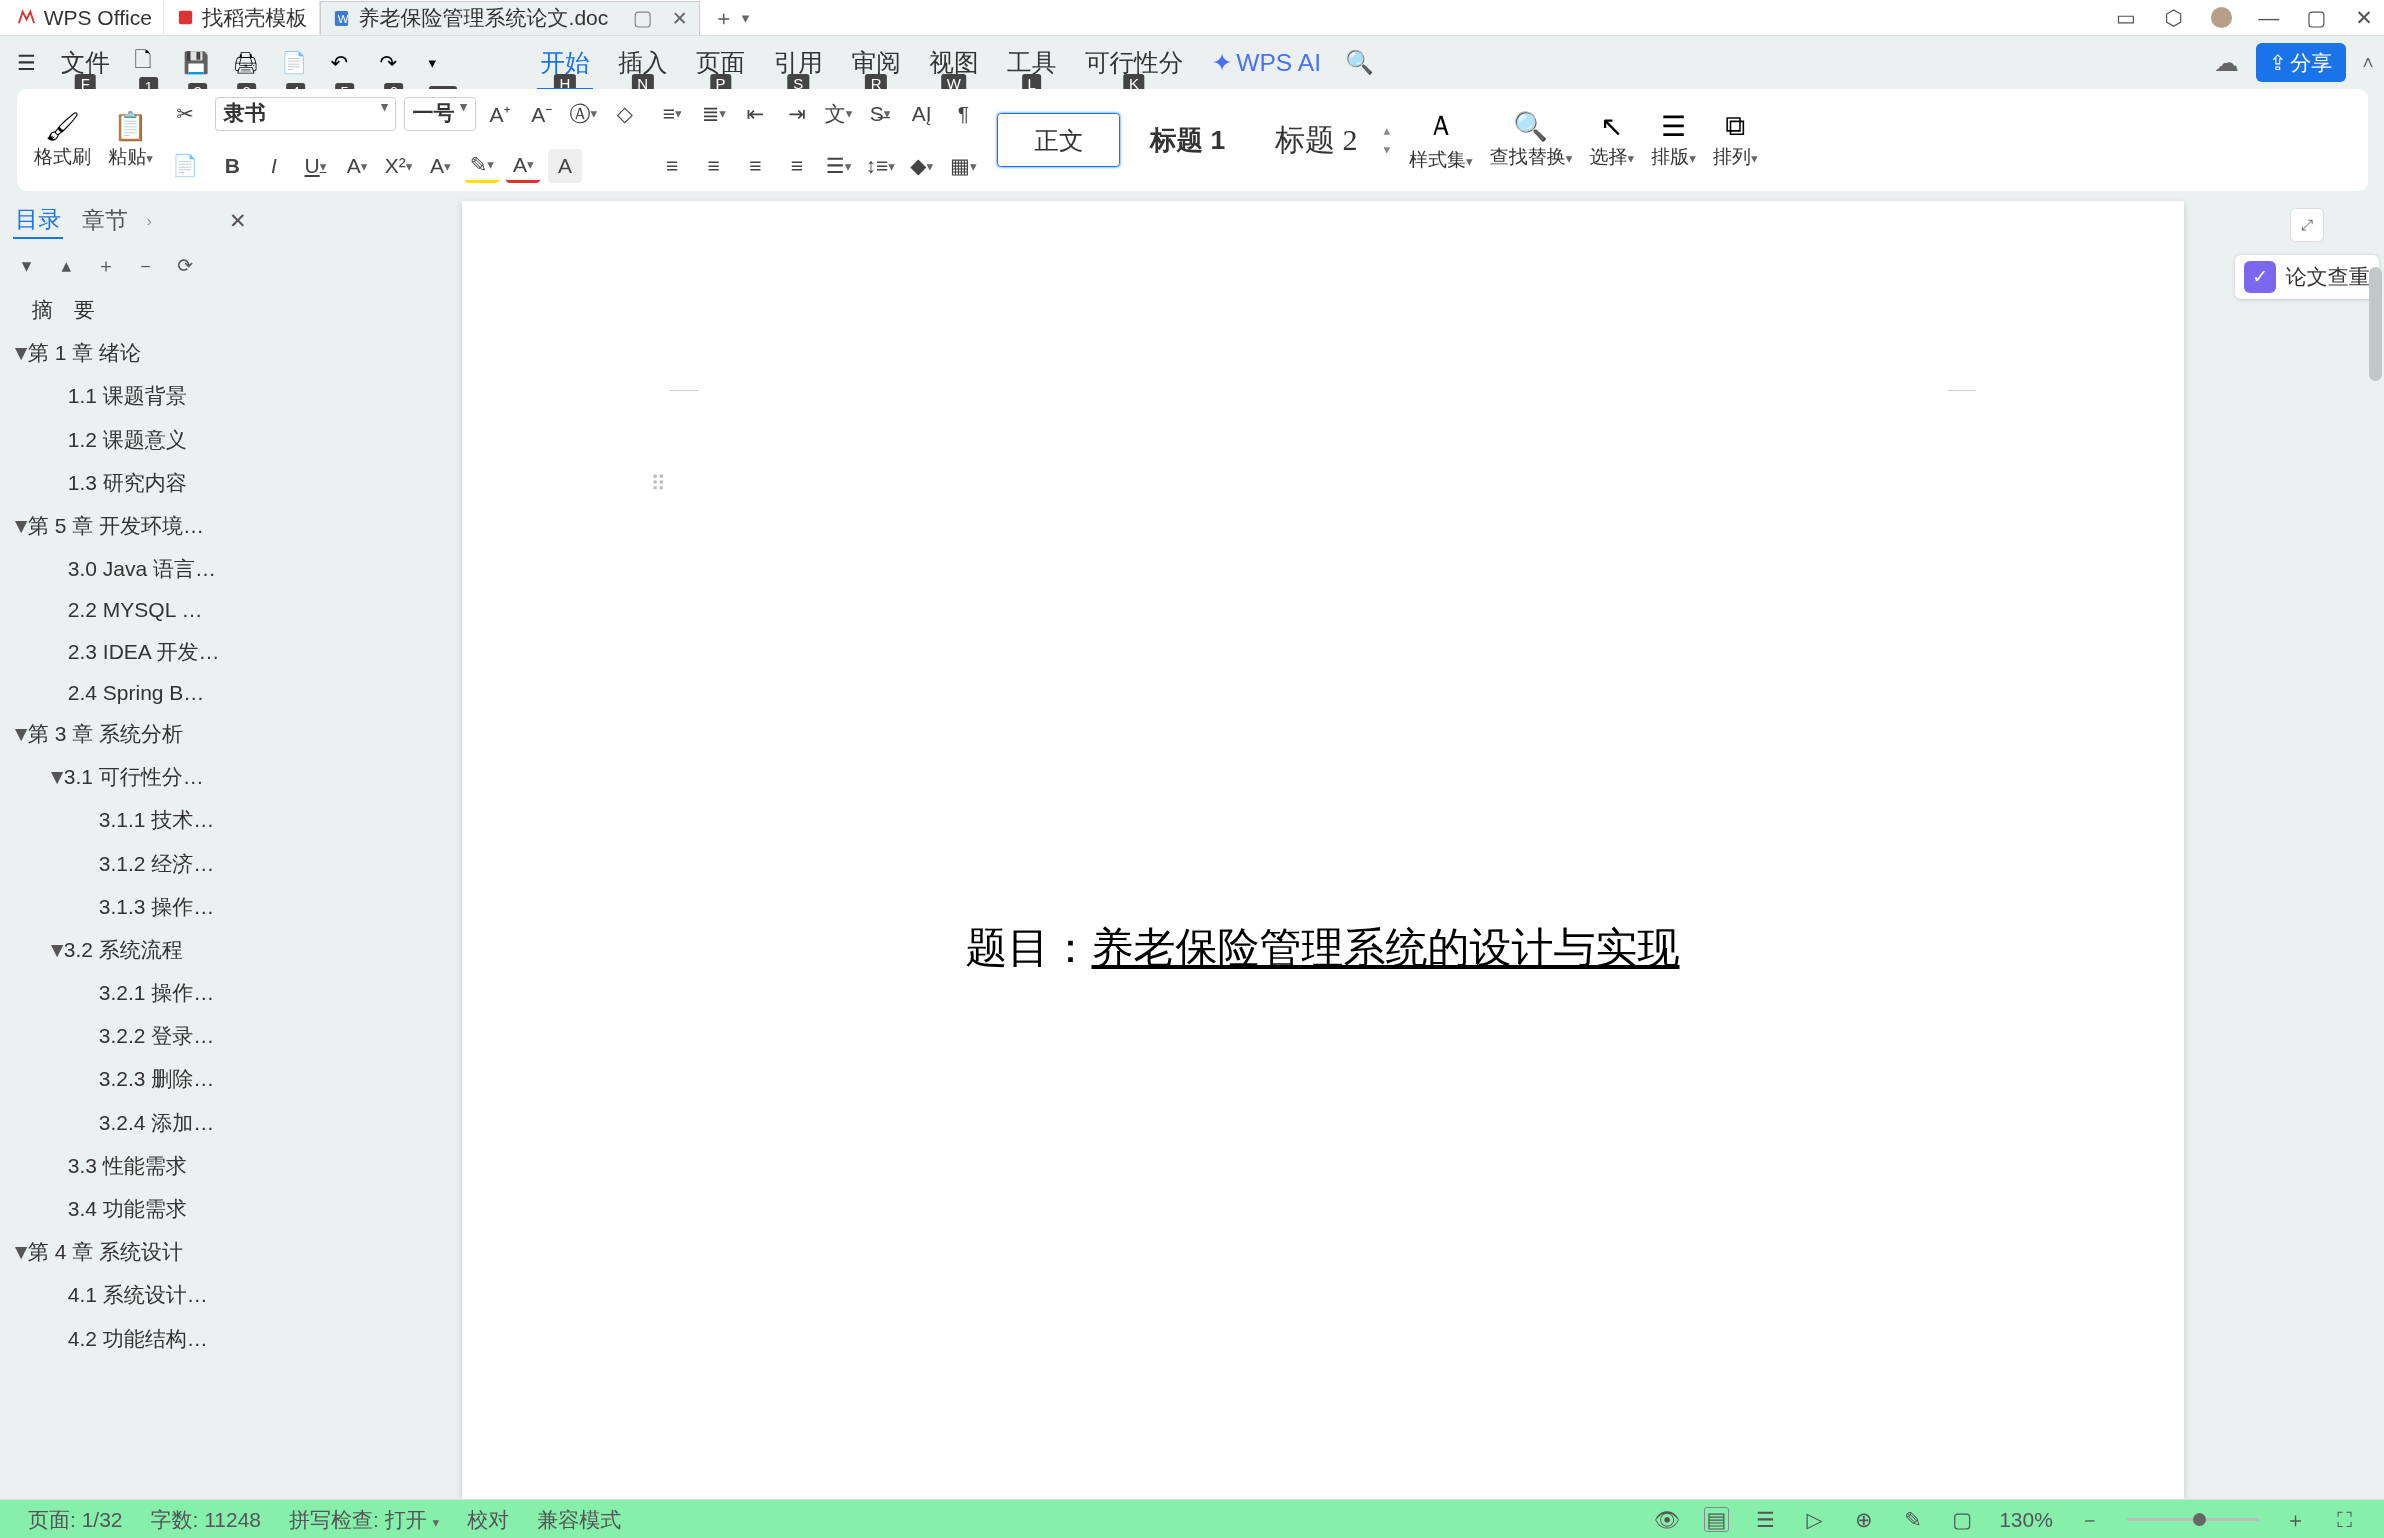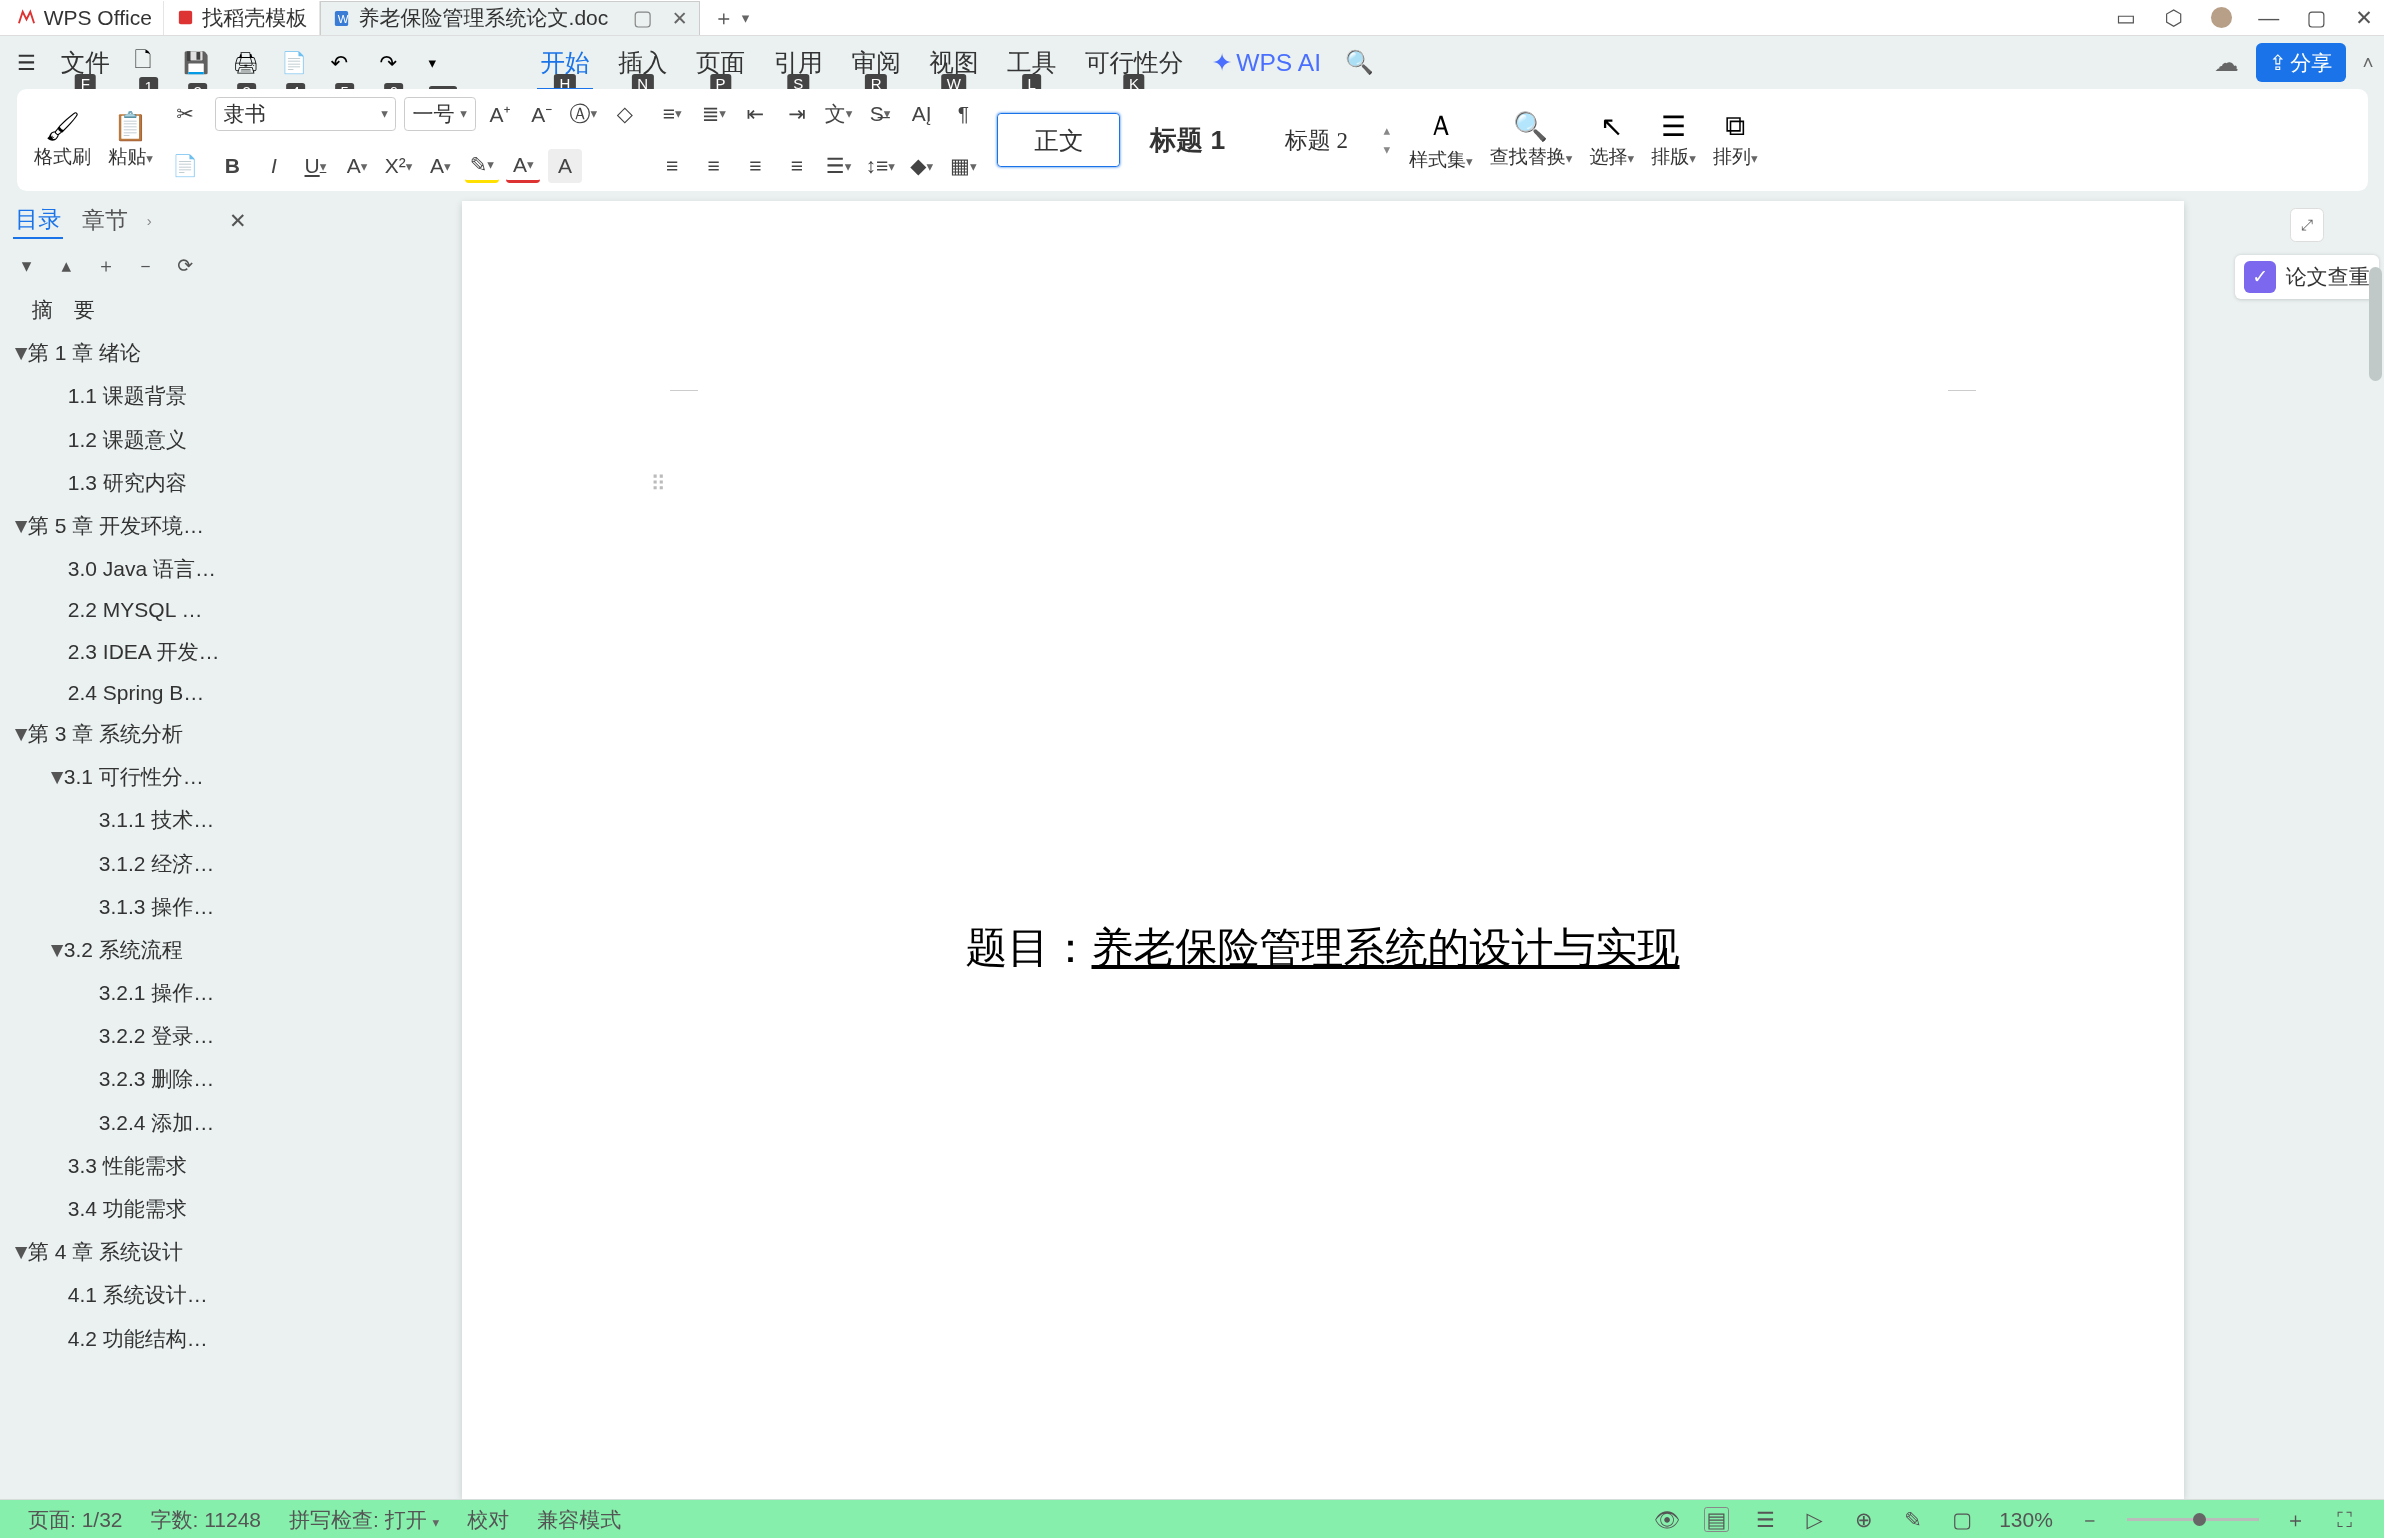--- a/index.html
+++ b/index.html
@@ -29,26 +29,26 @@
 .menu-right { position:absolute; right:11.4px; display:flex; align-items:center; gap:17px; }
 .share-btn { background:#1a73e8; color:#fff; padding:5.7px 13.2px; border-radius:5.7px; font-size:21px; display:flex; align-items:center; gap:3.8px; }
 
 
 .ribbon { display:flex; align-items:stretch; height:102px; background:#fff; margin:0 17px; border-radius:9.5px; padding:5.7px 9.5px; gap:1.9px; position:relative; z-index:2; }
 .ribbon-group { display:flex; flex-direction:column; justify-content:space-between; padding:1.9px 5.7px; }
 .ribbon-col { display:flex; flex-direction:column; align-items:center; justify-content:center; gap:1.9px; padding:0 7.6px; }
 .ribbon-col .lbl { font-size:19px; color:#333; }
 .ribbon-row { display:flex; align-items:center; gap:7.6px; }
 .ribbon-btn { width:34px; height:34px; display:flex; align-items:center; justify-content:center; color:#444; font-size:21px; border-radius:3.8px; }
-.ribbon-sel { border:0.9px solid #ccc; border-radius:3.8px; padding:1.9px 7.6px; font-size:21px; color:#333; display:flex; align-items:center; gap:5.7px; height:34px; }
+.ribbon-sel { border:0.9px solid #ccc; border-radius:3.8px; padding:1.9px 7.6px; font-size:21px; color:#333; display:flex; align-items:flex-start; gap:5.7px; height:34px;font-weight:bold; }
 .ribbon-caret { font-size:13.2px; color:#666; }
 .style-box { border:0.9px solid transparent; padding:9.5px 19px; font-size:24.6px; color:#333; border-radius:3.8px; min-width:123px; text-align:center; }
 .style-box.sel { border:0.9px solid #1a73e8; box-shadow:0 0 2.8px #1a73e8; }
 .style-box.h1 { font-weight:bold; font-size:26.5px; }
-.style-box.h2 { font-family:serif; font-size:23px; }
+.style-box.h2 { font-family:serif; font-size:30px; }
 
 
 .workspace { display:flex; height:calc(100% - 36px - 53px - 102px - 40px); position:relative; z-index:2; }
 .sidebar { width:260px; background:#eaf1f0; display:flex; flex-direction:column; padding:7.6px 3.8px 0 3.8px; }
 .sidebar-tabs { display:flex; align-items:center; gap:17px; padding:3.8px 9.5px; }
 .sidebar-tabs .stab { font-size:23px; color:#555; padding:1.9px 1.9px; }
 .sidebar-tabs .stab.active { color:#1a73e8; border-bottom:2.8px solid #1a73e8; }
 .sidebar-tabs .close { margin-left:auto; color:#555; font-size:21px; }
 .sidebar-tools { display:flex; gap:13.2px; padding:9.5px 9.5px; }
 .sidebar-tools .tbtn { width:26.5px; height:26.5px; color:#555; font-size:19px; display:flex; align-items:center; justify-content:center; }

